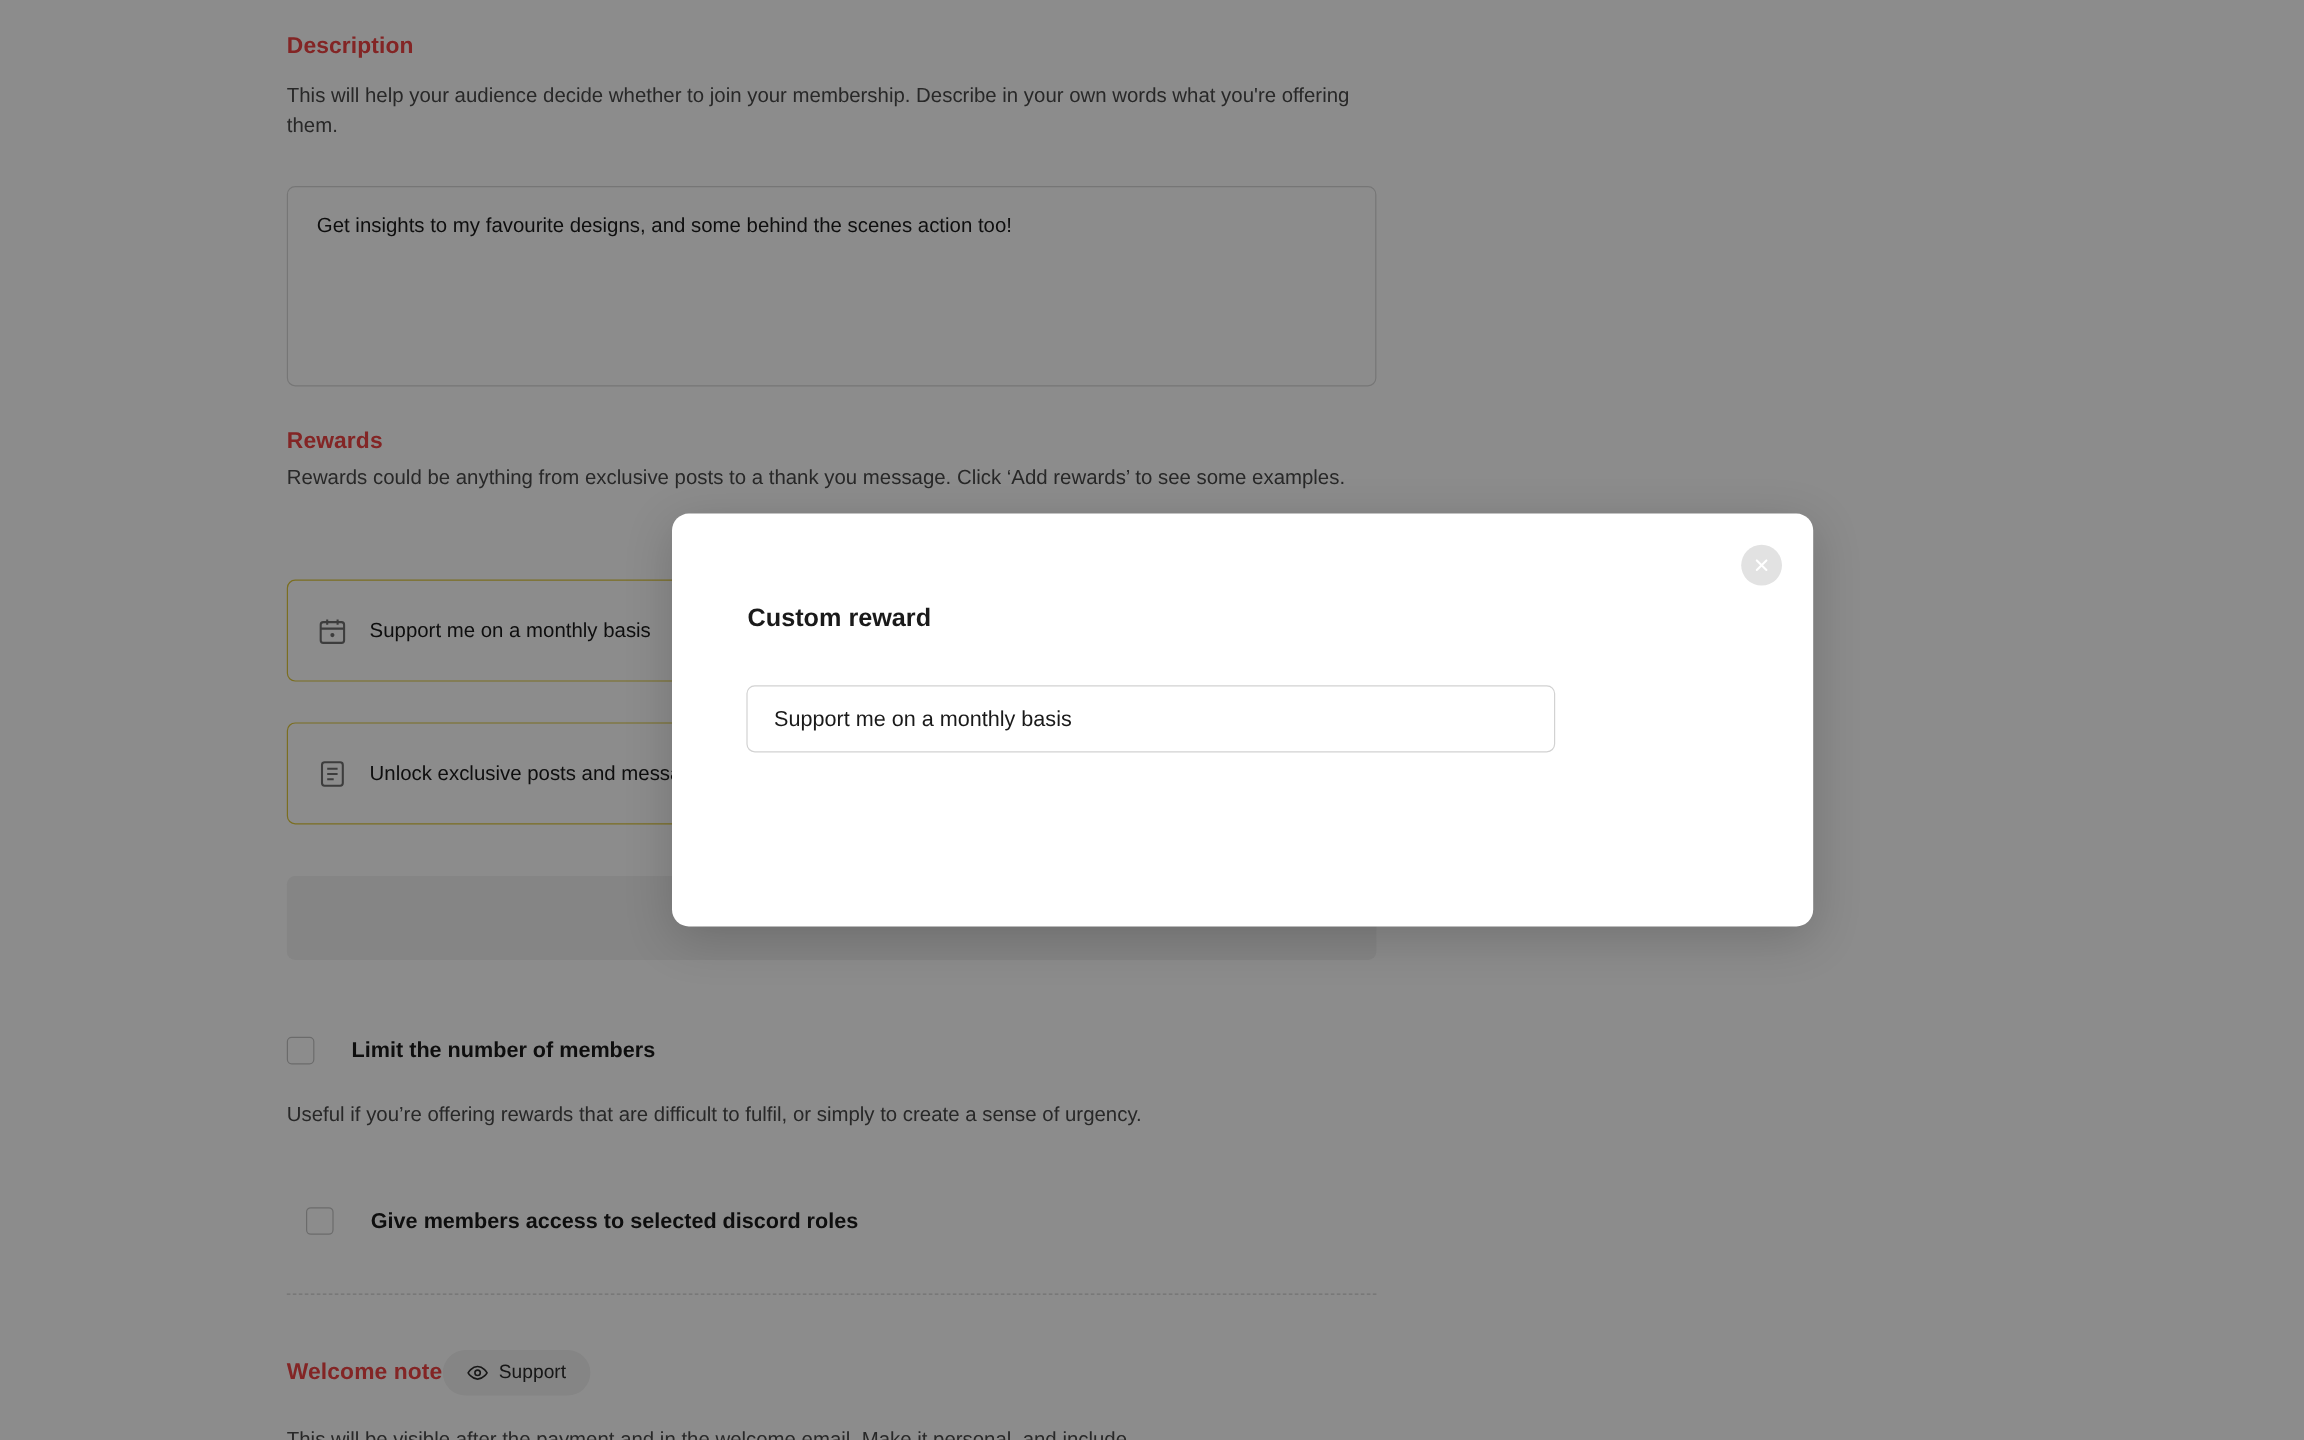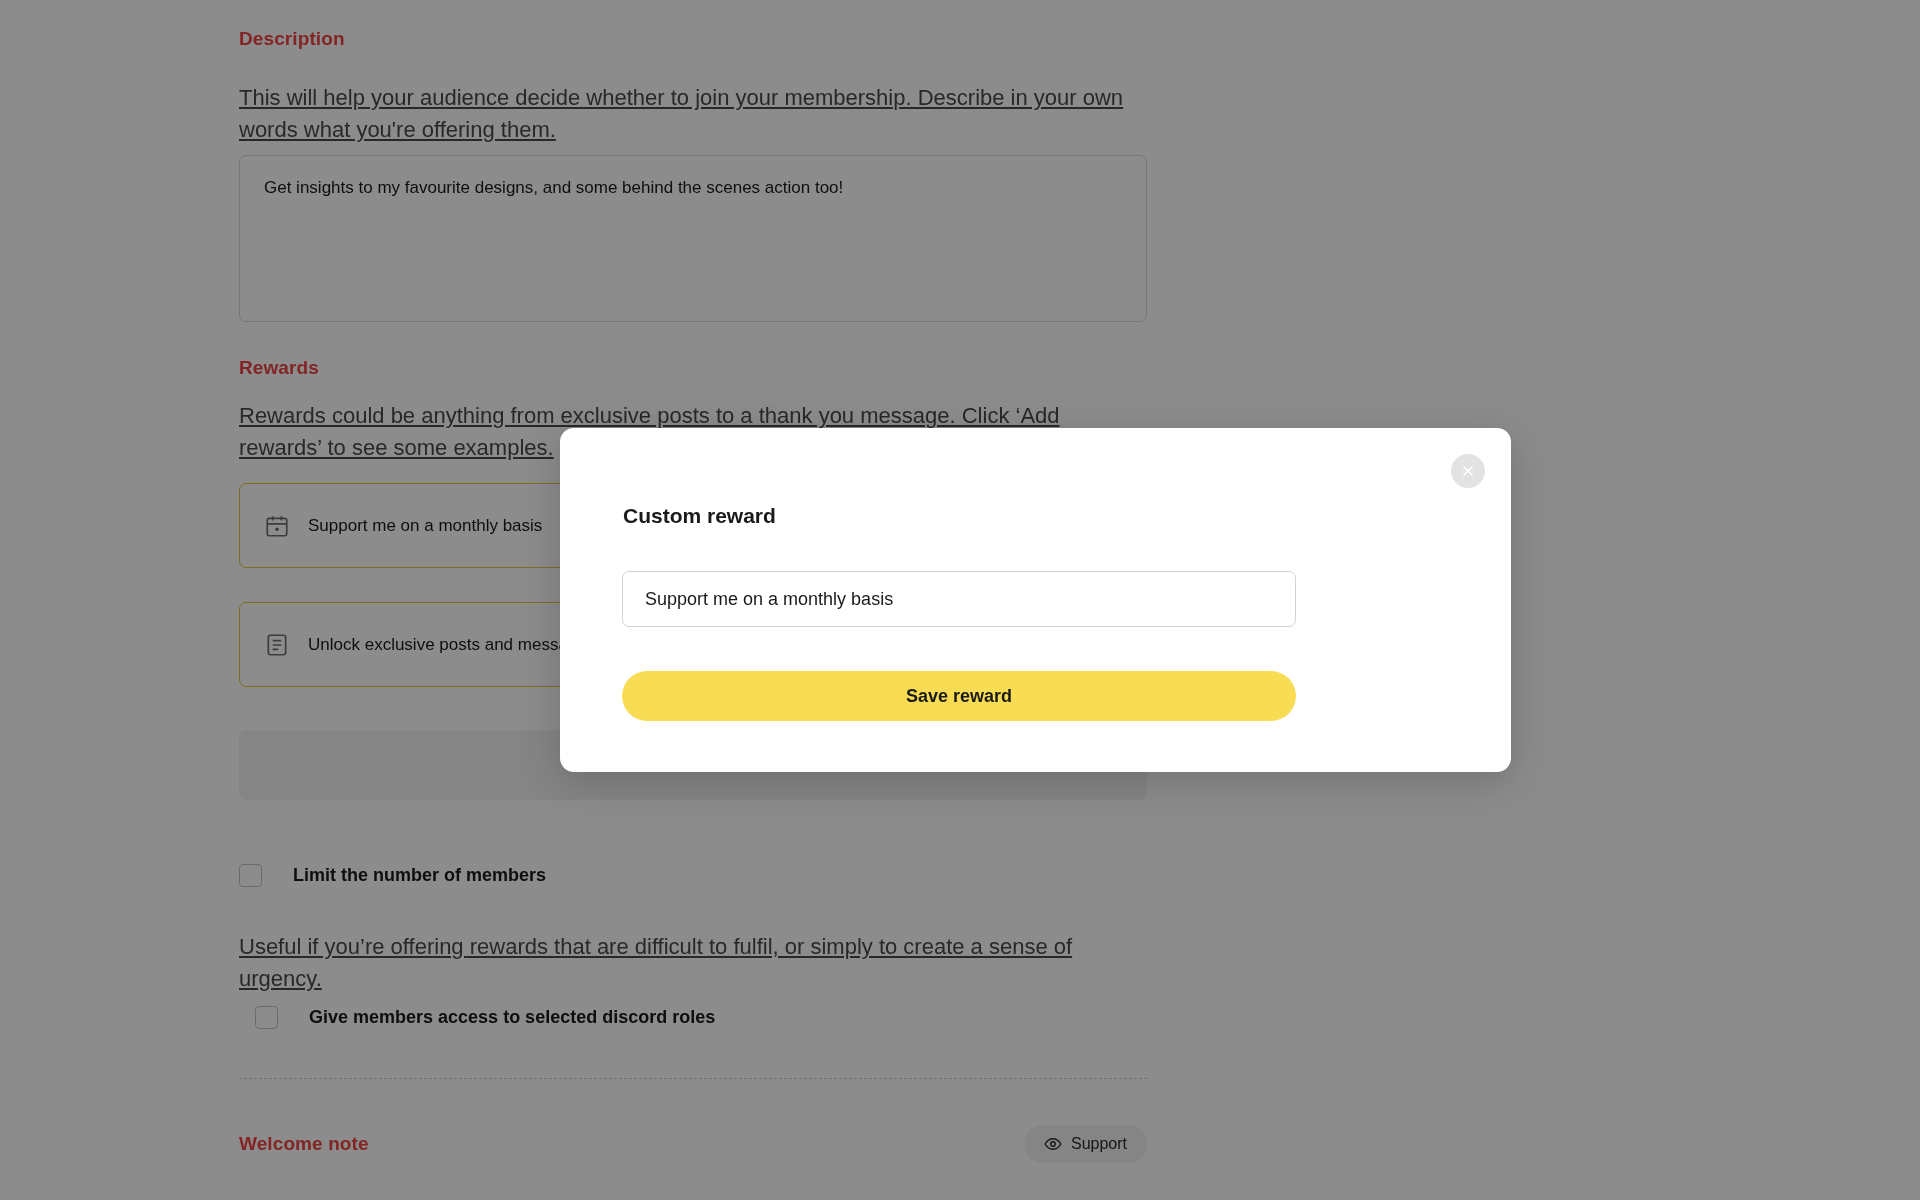--- a/index.html
+++ b/index.html
@@ -29,26 +29,25 @@
 
   .section-title {
     font-size: 19px;
     font-weight: bold;
     color: #ef4444;
     margin: 0;
     letter-spacing: 0.1px;
   }
 
   .section-desc {
-    font-size: 22px;
+    font-size: 17px;
     line-height: 1.45;
     color: #4a4a4a;
-    margin: 24px 0 0 0;
+    margin: 10px 0 0 0;
     max-width: 890px;
-    text-decoration: underline;
   }
 
   .textarea-box {
     margin-top: 20px;
     width: 908px;
     height: 167px;
     border: 1px solid #d8d8d8;
     border-radius: 7px;
     background: #ffffff;
     padding: 20px 24px;
@@ -120,22 +119,20 @@
     margin-top: 42px;
     width: 908px;
     border-top: 1px dashed #cfcfcf;
   }
 
   .welcome-head {
     margin-top: 44px;
     width: 908px;
     display: flex;
     align-items: center;
-    justify-content: space-between;
-    gap: 16px;
   }
   .preview-btn {
     display: inline-flex;
     align-items: center;
     gap: 9px;
     background: #f2f2f2;
     border-radius: 22px;
     padding: 10px 20px;
     font-size: 16px;
     color: #2b2b2b;
@@ -292,14 +289,13 @@
   <button id="modal-close">
     <svg viewBox="0 0 24 24" fill="none" stroke="currentColor" stroke-width="2.6" stroke-linecap="round">
       <path d="M6 6l12 12M18 6L6 18"></path>
     </svg>
   </button>
 
   <h3 class="modal-title">Custom reward</h3>
 
   <input class="modal-input" type="text" value="Support me on a monthly basis" style="">
 
-  <button class="modal-save">Save reward</button>
 </div>
 
 </body></html>

